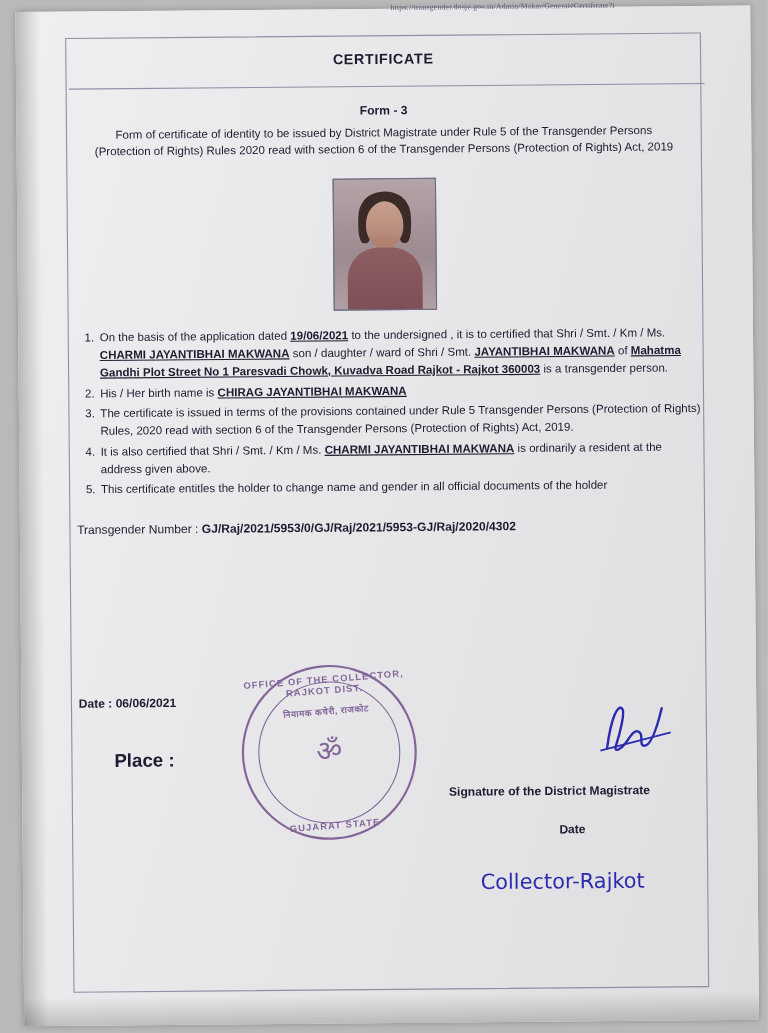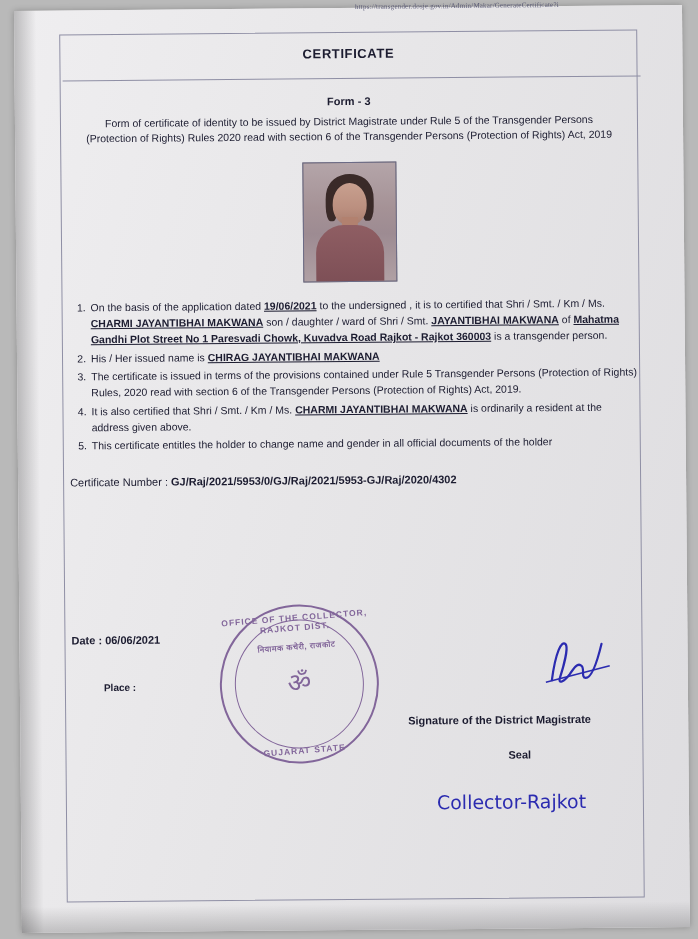--- a/index.html
+++ b/index.html
@@ -192,21 +192,21 @@
     left: 4px;
     top: 600px;
     font-size: 11px;
     font-weight: bold;
     color: #1c1c30;
   }
   .place-line {
     position: absolute;
     left: 4px;
     top: 648px;
-    font-size: 10px;
+    font-size: 17px;
     font-weight: bold;
     color: #1c1c30;
     padding-left: 32px;
   }
   
   .seal {
     position: absolute;
     left: 152px;
     top: 572px;
     width: 155px;
@@ -317,47 +317,47 @@
           <div class="hair2"></div>
           <div class="hair3"></div>
           <div class="face"></div>
           <div class="neck"></div>
           <div class="torso"></div>
         </div>
       </div>
 
       <ol class="clauses" id="clause-list">
           <li><span>On the basis of the application dated </span><span class="u">19/06/2021</span><span> to the undersigned , it is to certified that Shri / Smt. / Km / Ms. </span><span class="u">CHARMI JAYANTIBHAI MAKWANA</span><span> son / daughter / ward of Shri / Smt. </span><span class="u">JAYANTIBHAI MAKWANA</span><span> of </span><span class="u">Mahatma Gandhi Plot Street No 1 Paresvadi Chowk, Kuvadva Road Rajkot - Rajkot 360003</span><span> is a transgender person.</span></li>
-          <li><span>His / Her issued name is </span><span class="u">CHIRAG JAYANTIBHAI MAKWANA</span></li>
+          <li><span>His / Her birth name is </span><span class="u">CHIRAG JAYANTIBHAI MAKWANA</span></li>
           <li><span>The certificate is issued in terms of the provisions contained under Rule 5 Transgender Persons (Protection of Rights) Rules, 2020 read with section 6 of the Transgender Persons (Protection of Rights) Act, 2019.</span></li>
           <li><span>It is also certified that Shri / Smt. / Km / Ms. </span><span class="u">CHARMI JAYANTIBHAI MAKWANA</span><span> is ordinarily a resident at the address given above.</span></li>
           <li><span>This certificate entitles the holder to change name and gender in all official documents of the holder</span></li>
         </ol>
 
       <div class="certno">
-        <span class="lbl">Certificate Number : </span><span>GJ/Raj/2021/5953/0/GJ/Raj/2021/5953-GJ/Raj/2020/4302</span>
+        <span class="lbl">Transgender Number : </span><span>GJ/Raj/2021/5953/0/GJ/Raj/2021/5953-GJ/Raj/2020/4302</span>
       </div>
 
       <div class="date-line">Date : 06/06/2021</div>
       <div class="place-line">Place :</div>
 
       <div class="seal">
         <div class="seal-text-top">OFFICE OF THE COLLECTOR, RAJKOT DIST.</div>
         <div class="seal-text-in">नियामक कचेरी, राजकोट</div>
         <div class="seal-emblem">ॐ</div>
         <div class="seal-text-bot">GUJARAT STATE</div>
       </div>
 
       <svg class="sig-mark" viewBox="0 0 80 80">
         <path d="M14 58 C18 30, 24 18, 28 22 C31 25, 26 44, 22 56 C20 62, 26 60, 32 52 C36 46, 40 40, 44 44 C47 47, 43 56, 48 56 C54 56, 60 38, 64 22" fill="none" stroke="#2b2bb0" stroke-width="2.2" stroke-linecap="round"></path>
         <path d="M8 60 L72 44" fill="none" stroke="#2b2bb0" stroke-width="1.6"></path>
       </svg>
 
       <div class="sig-label">Signature of the District Magistrate</div>
-      <div class="seal-label">Seal</div>
+      <div class="seal-label">Date</div>
       <div class="collector">Collector-Rajkot</div>
 
     </div>
 
     <div class="shadow-edge-left"></div>
     <div class="shadow-edge-bottom"></div>
   </div>
 
   <div class="url-strip">https://transgender.dosje.gov.in/Admin/Makar/GenerateCertificate?i</div>
 </div>

